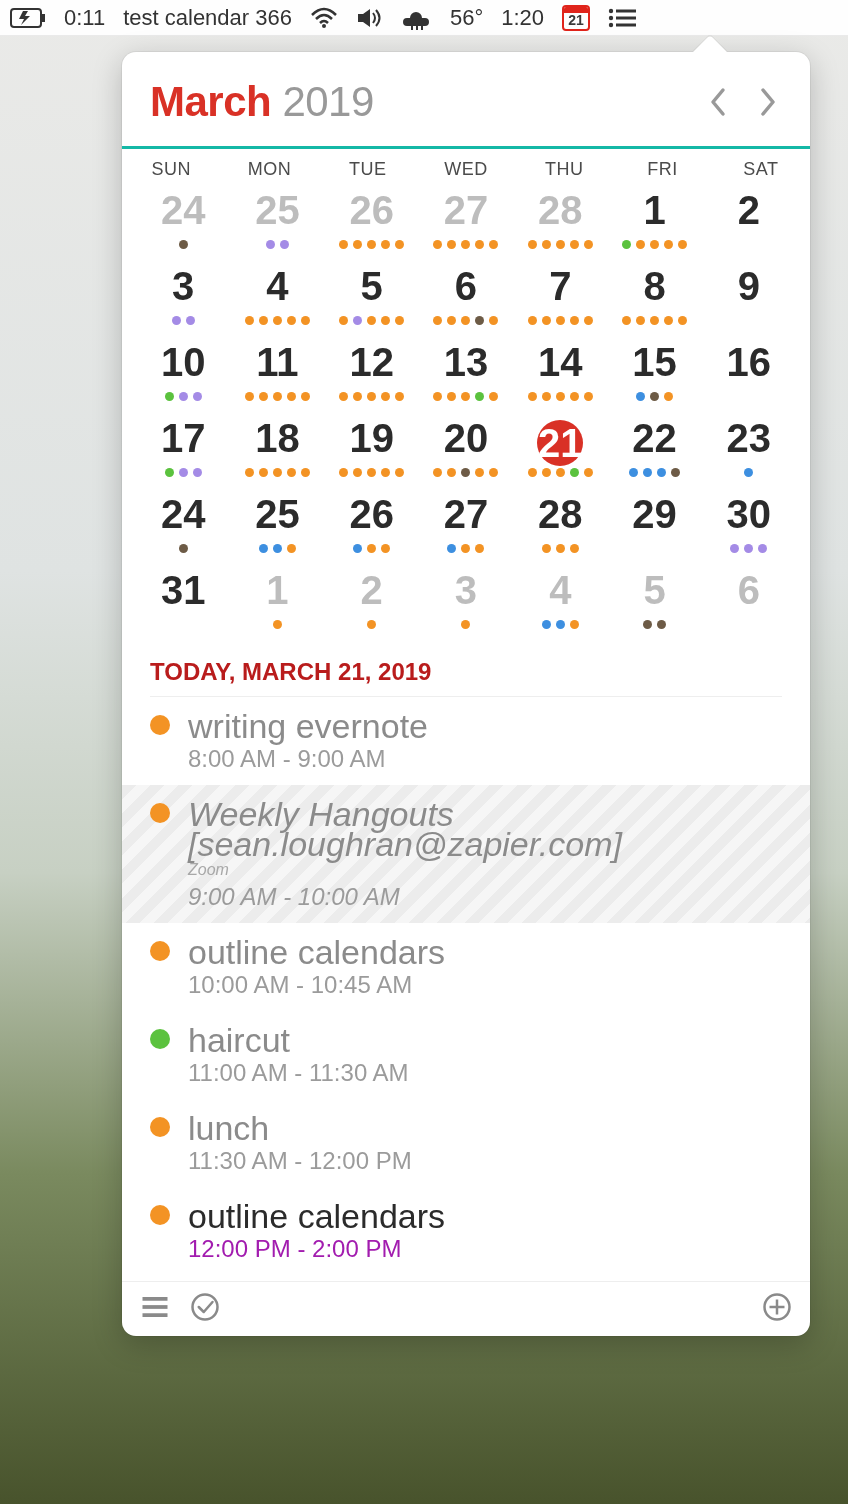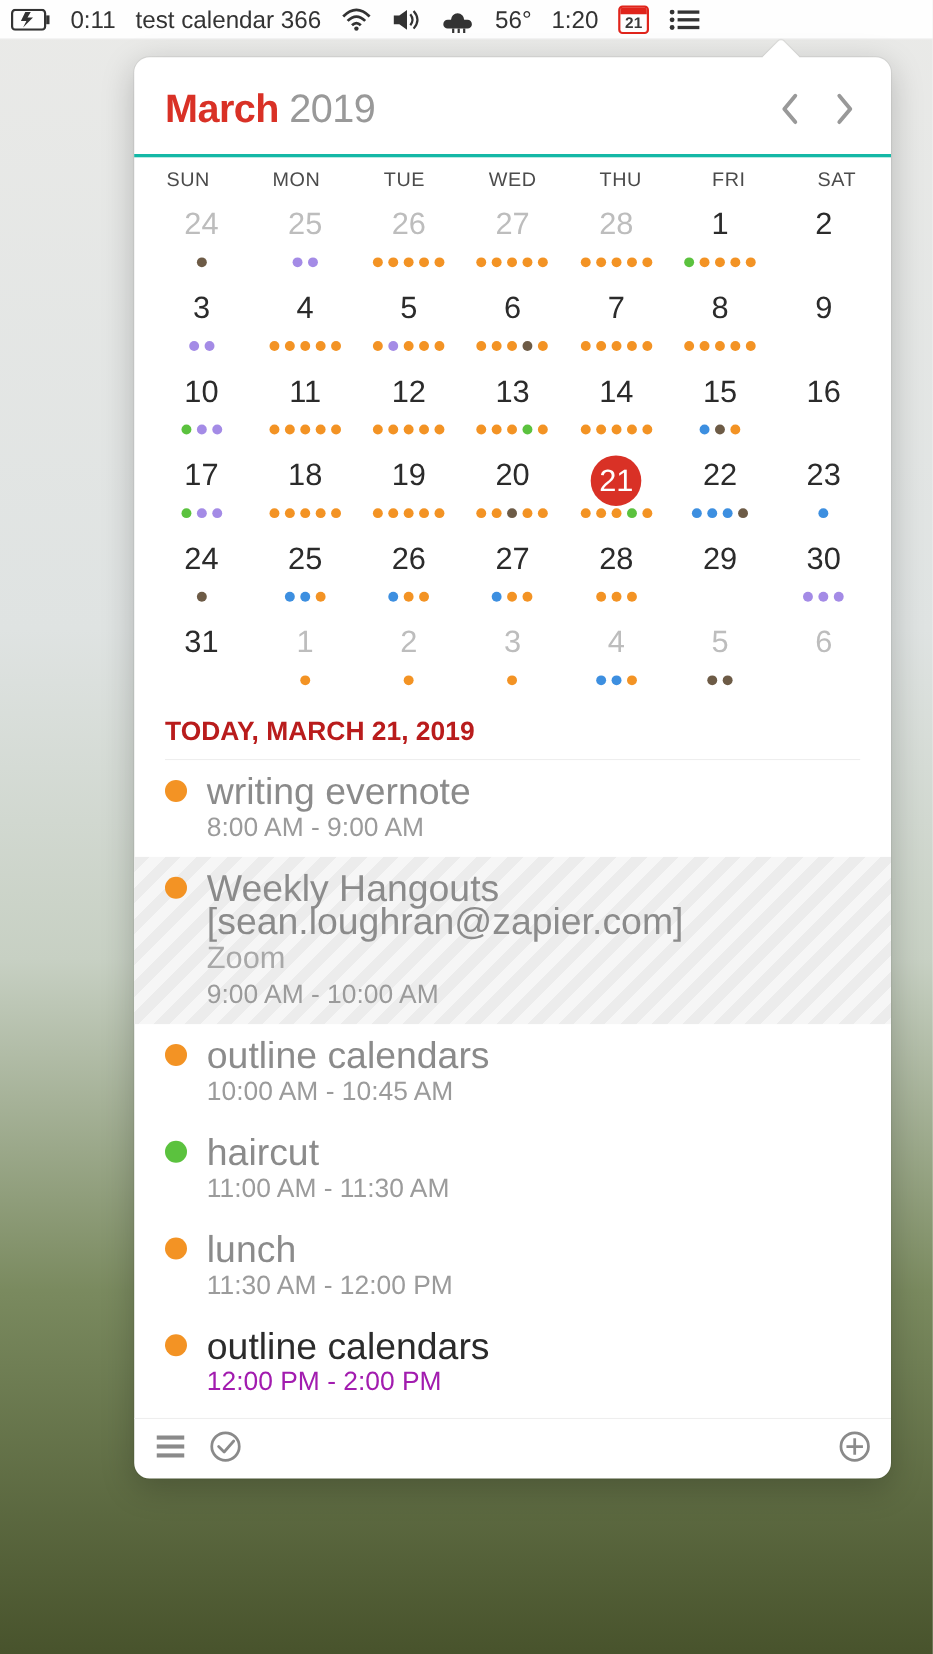--- a/index.html
+++ b/index.html
@@ -35,54 +35,54 @@
   .popover::before {
     content:""; position:absolute; top:-12px; right:88px;
     width:24px; height:24px; background:#fff; transform: rotate(45deg);
     border-top-left-radius:4px;
     box-shadow:-1px -1px 0 0 rgba(0,0,0,0.05);
   }
   .pop-head {
     display:flex; align-items:center; justify-content: space-between;
     padding: 26px 28px 20px 28px;
   }
-  .pop-head .title { font-size: 36px; font-weight:300; color:#999; letter-spacing:-0.5px;}
+  .pop-head .title { font-size: 42px; font-weight:300; color:#999; letter-spacing:-0.5px;}
   .pop-head .title .month { color:#d93126; font-weight:600; }
   .pop-head .nav { display:flex; gap:18px; }
   .chev { width:30px; height:36px; cursor:pointer; }
   .chev svg { width:100%; height:100%; }
   .chev path { stroke:#999; stroke-width:3.5; fill:none; stroke-linecap:round; stroke-linejoin:round;}
   
   .grid-head { display:grid; grid-template-columns: repeat(7,1fr); border-top:3px solid #14b8a6; }
   .grid-head div { text-align:center; padding:10px 0 8px; font-size:18px; color:#4b4b4b; letter-spacing:0.5px;}
   
   .grid-body { display:grid; grid-template-columns: repeat(7,1fr); padding: 4px 14px 10px 14px; row-gap: 14px;}
   .day { text-align:center; position:relative; height:62px; cursor:pointer;}
-  .day .num { font-size: 28px; color:#2b2b2b; font-weight:400; line-height:36px; display:inline-block; min-width:40px;}
+  .day .num { font-size: 40px; color:#2b2b2b; font-weight:700; line-height:36px; display:inline-block; min-width:40px;}
   .day.other .num { color:#bdbdbd; }
   .day.today .num { background:#d93126; color:#fff; border-radius:50%; width:46px; height:46px; line-height:46px; }
   .dots { position:absolute; bottom:4px; left:0; right:0; display:flex; justify-content:center; gap:5px; height:10px;}
   .dot { width:9px; height:9px; border-radius:50%; }
   .c-orange { background:#f39324; }
   .c-green  { background:#5bc23e; }
   .c-purple { background:#a48be6; }
   .c-brown  { background:#6d5b46; }
   .c-blue   { background:#3d8fe0; }
   
   .events { padding: 0 28px 0 28px; }
   .events-head { color:#b91c1c; font-size:24px; font-weight:600; padding: 14px 0 10px; border-bottom:1px solid #eee;}
   .event { display:flex; gap:18px; padding: 14px 0 12px; position:relative;}
   .event.striped { 
     background: repeating-linear-gradient(135deg,#ececec 0 10px,#f6f6f6 10px 20px);
-    margin: 0 -28px; padding-left:28px; padding-right:16px;
+    margin: 0 -28px; padding-left:28px; padding-right:16px;font-style:italic;
   }
   .ev-dot { width:20px; height:20px; border-radius:50%; margin-top:4px; flex-shrink:0;}
   .ev-body { flex:1; }
   .ev-title { font-size:34px; color:#8b8b8b; line-height:30px;}
-  .ev-sub   { font-size:28px; color:#a8a8a8; margin-top:2px;}
+  .ev-sub   { font-size:16px; color:#a8a8a8; margin-top:2px;}
   .ev-time  { font-size:24px; color:#9b9b9b; margin-top:4px;}
   .event.active .ev-title { color:#2b2b2b; font-weight:500;}
   .event.active .ev-time  { color:#a21caf; font-weight:500;}
   
   .pop-foot {
     display:flex; align-items:center; justify-content:space-between;
     padding: 10px 18px 14px 18px; border-top:1px solid #eee; margin-top:6px;
   }
   .foot-left { display:flex; gap:20px; align-items:center;}
   .foot-btn { width:30px; height:30px; cursor:pointer; color:#8a8a8a; }

